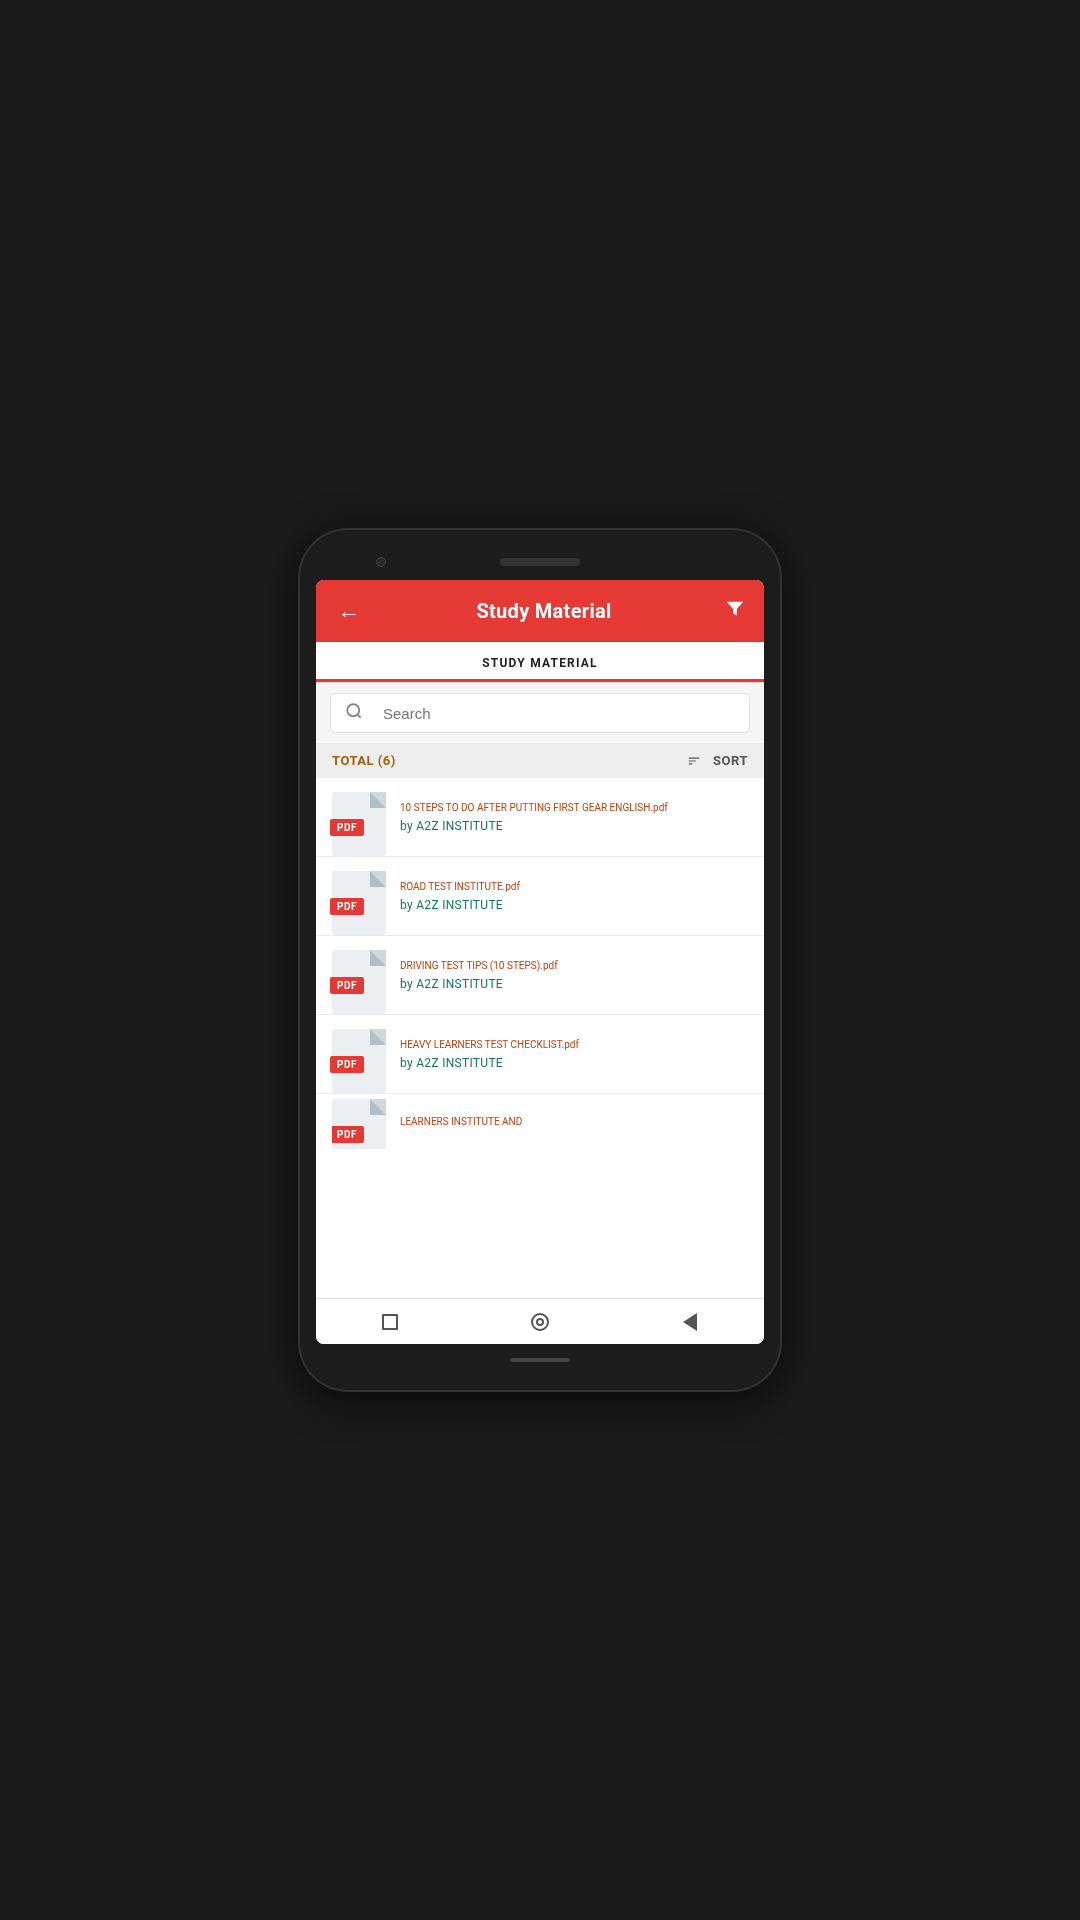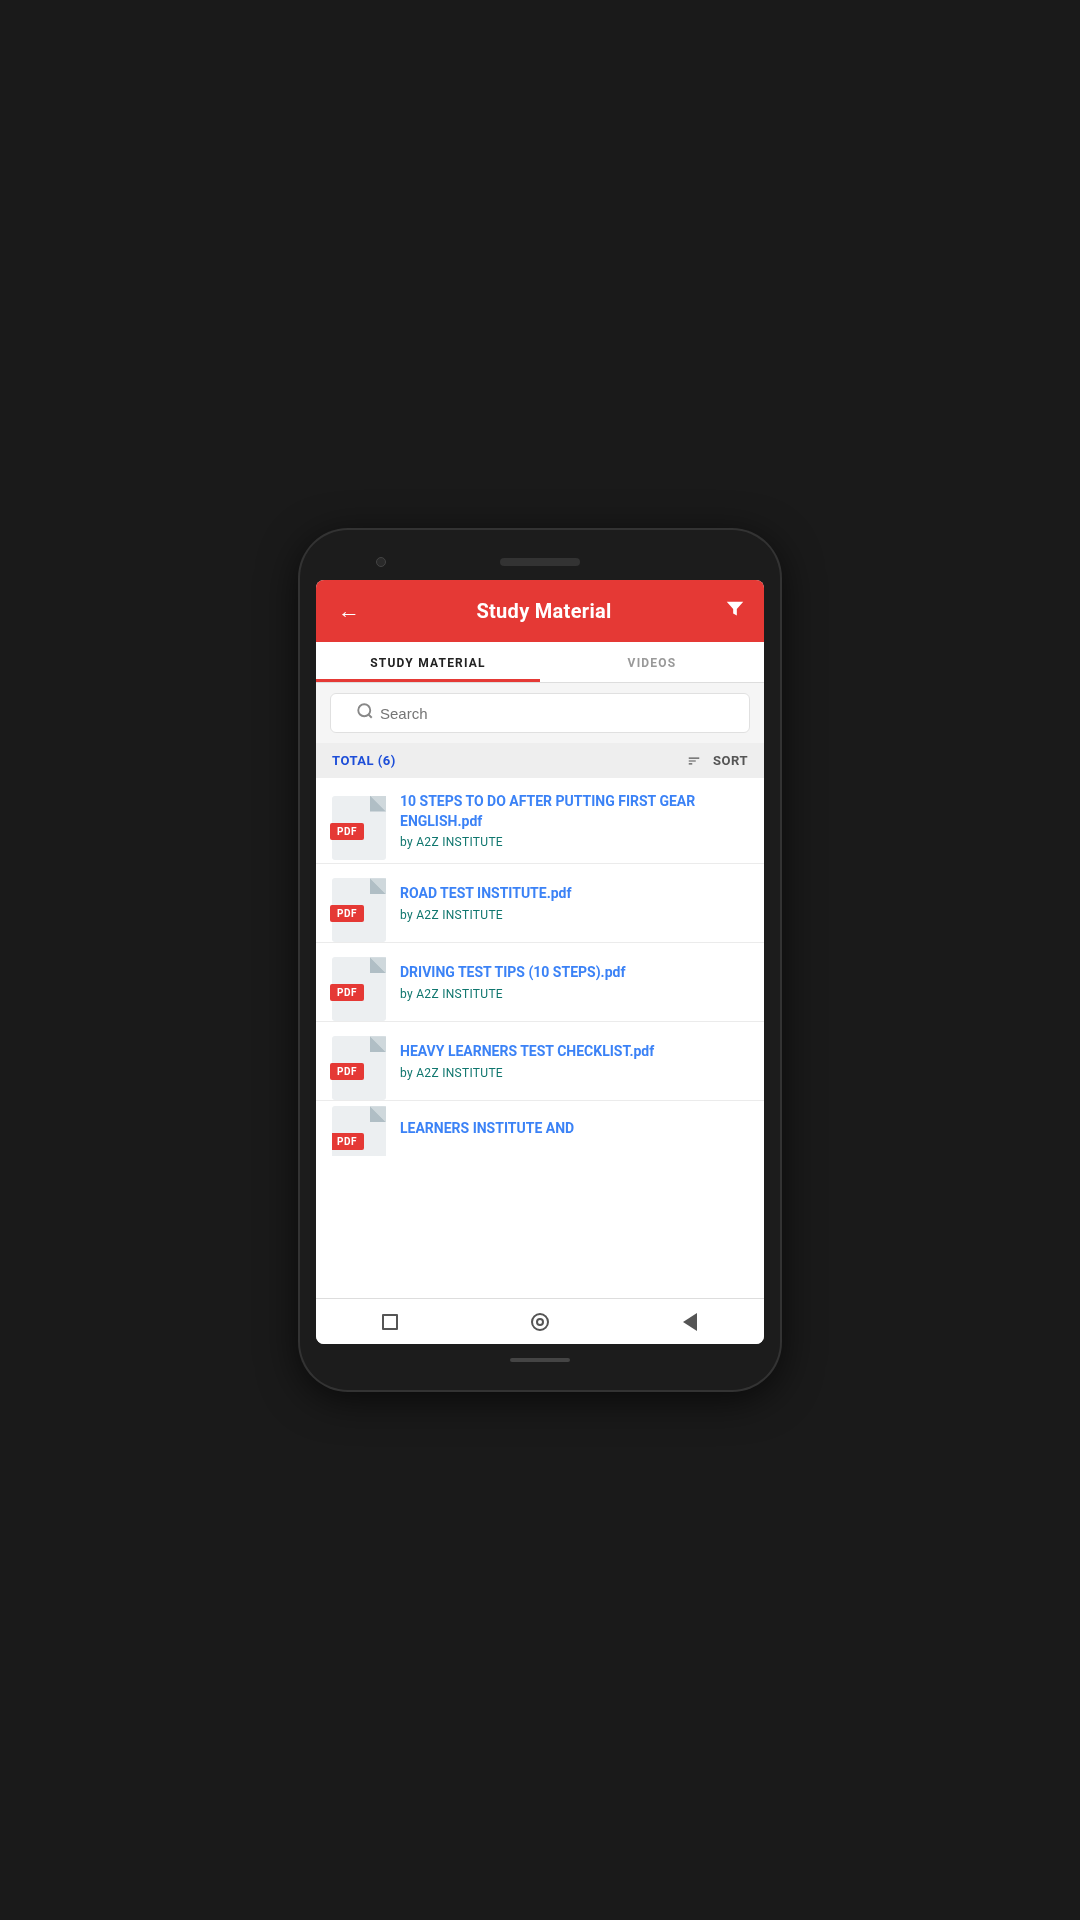--- a/index.html
+++ b/index.html
@@ -129,22 +129,22 @@
       background: #f5f5f5;
       padding: 10px 14px;
       flex-shrink: 0;
     }
 
     .search-box {
       background: white;
       border-radius: 6px;
       display: flex;
       align-items: center;
-      padding: 8px 25px;
-      gap: 6px;
+      padding: 8px 14px;
+      gap: 20px;
       border: 1px solid #e0e0e0;
     }
 
     .search-icon-wrap {
       color: #888;
       font-size: 16px;
     }
 
     .search-input {
       border: none;
@@ -161,21 +161,21 @@
       padding: 10px 16px;
       display: flex;
       align-items: center;
       justify-content: space-between;
       flex-shrink: 0;
     }
 
     .total-label {
       font-size: 13px;
       font-weight: 700;
-      color: #1d4ed8;
+      color: #a16207;
       letter-spacing: 0.5px;
     }
 
     .sort-btn {
       display: flex;
       align-items: center;
       gap: 12px;
       font-size: 13px;
       font-weight: 700;
       color: #555;
@@ -254,23 +254,23 @@
       border-radius: 2px;
       letter-spacing: 0.5px;
     }
 
     
     .file-info {
       flex: 1;
     }
 
     .file-title {
-      font-size: 14px;
-      font-weight: 700;
-      color: #3b82f6;
+      font-size: 10px;
+      font-weight: 400;
+      color: #c2410c;
       line-height: 1.4;
       margin-bottom: 4px;
     }
 
     .file-author {
       font-size: 12px;
       color: #0f766e;
       letter-spacing: 0.3px;
     }
 
@@ -359,23 +359,20 @@
         <svg width="22" height="22" viewBox="0 0 24 24" fill="white">
           <path d="M3 4h18l-7 8v7l-4-2V12L3 4z"></path>
         </svg>
       </div>
     </div>
 
     <div class="tabs-bar">
       <div class="tab-item active">
         <span>STUDY MATERIAL</span>
       </div>
-      <div class="tab-item">
-        <span>VIDEOS</span>
-      </div>
     </div>
 
     <div class="search-container">
       <div class="search-box">
         <div class="search-icon-wrap">
           <svg width="18" height="18" viewBox="0 0 24 24" fill="none" stroke="#888" stroke-width="2.5">
             <circle cx="11" cy="11" r="8"></circle>
             <line x1="21" y1="21" x2="16.65" y2="16.65"></line>
           </svg>
         </div>

